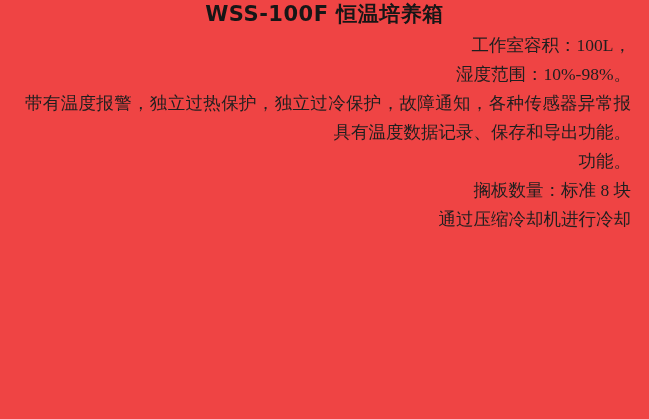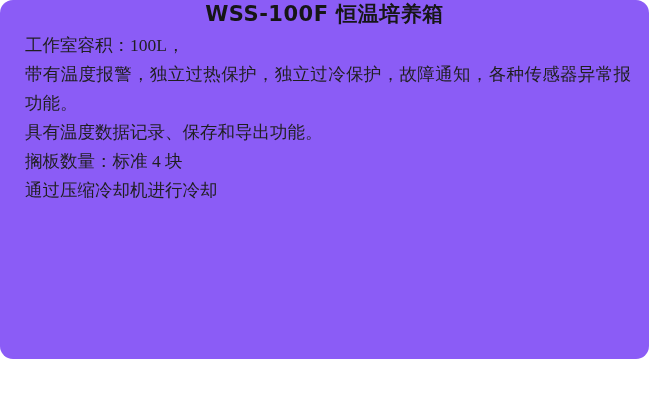--- a/index.html
+++ b/index.html
@@ -3,26 +3,25 @@
 <meta charset="utf-8">
 <style>
   html, body {
     margin: 0;
     padding: 0;
     background: #ffffff;
   }
   .page {
     position: relative;
     width: 649px;
-    height: 359px;
-    background: #8b5cf6;
+    height: 419px;
+    background: #ef4444;
     overflow: hidden;
     box-sizing: border-box;
     padding-top: 3px;
-    border-radius: 13px;
   }
   .doc-title,
   .doc-subtitle {
     margin: 0;
     text-align: center;
     font-family: "DejaVu Sans", "Liberation Sans", sans-serif;
     font-weight: 700;
     font-size: 21px;
     line-height: 23px;
     color: #161616;
@@ -35,39 +34,41 @@
     margin-top: 5px;
     padding: 0 18px 0 25px;
     font-family: "Liberation Serif", "DejaVu Serif", serif;
     font-size: 17.5px;
     line-height: 29px;
     color: #1f1f1f;
   }
   .line {
     margin: 0;
     white-space: nowrap;
+    text-align: right;
   }
   .line.justify-full {
     white-space: normal;
     text-align: justify;
     text-align-last: justify;
     overflow: hidden;
     max-height: 29px;
   }
 </style>
 </head>
 <body>
 
 <div class="page">
 
   <h1 class="doc-title">WSS-100F 恒温培养箱</h1>
 
 
   <div class="content">
     <p class="line">工作室容积：100L，</p>
+    <p class="line">湿度范围：10%-98%。</p>
     <p class="line justify-full">带有温度报警，独立过热保护，独立过冷保护，故障通知，各种传感器异常报警</p>
+    <p class="line">具有温度数据记录、保存和导出功能。</p>
     <p class="line">功能。</p>
-    <p class="line">具有温度数据记录、保存和导出功能。</p>
-    <p class="line">搁板数量：标准 4 块</p>
+    <p class="line">搁板数量：标准 8 块</p>
     <p class="line">通过压缩冷却机进行冷却</p>
   </div>
 
 </div>
 
 </body></html>

